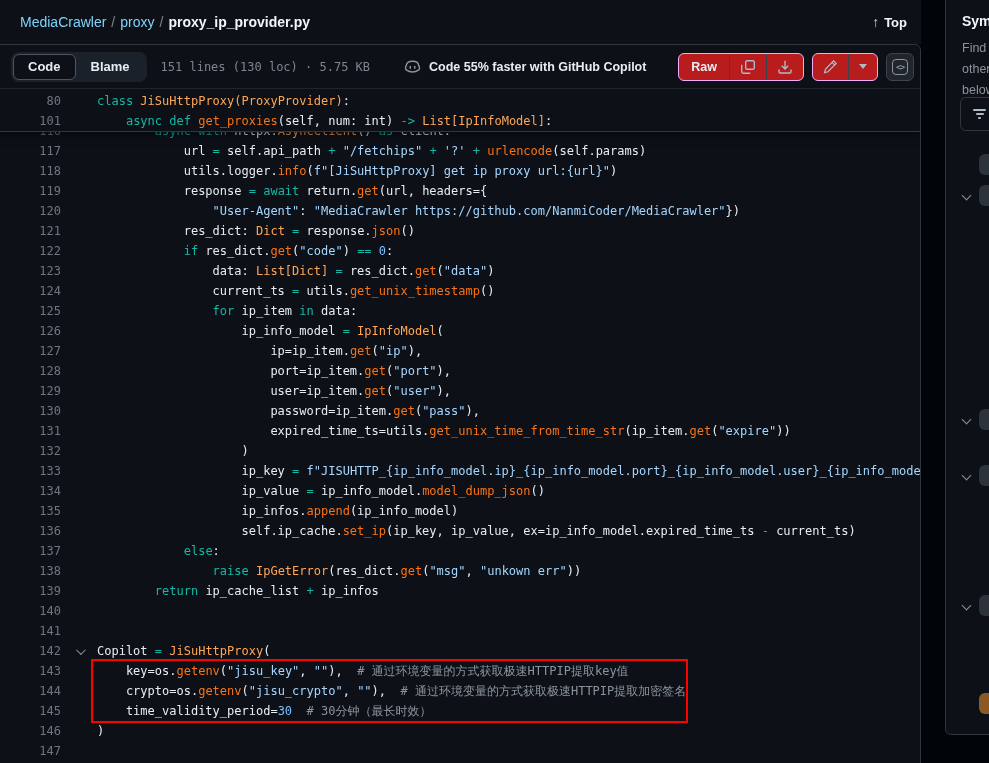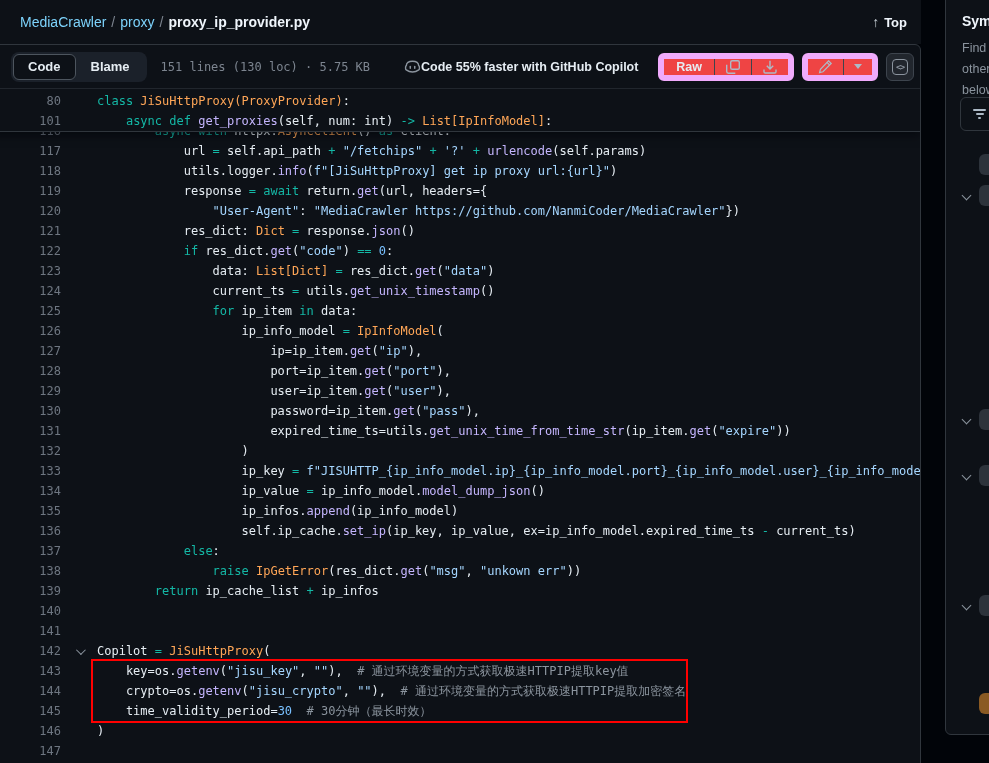--- a/index.html
+++ b/index.html
@@ -42,26 +42,26 @@
   }
   .seg-btn {
     display:flex; align-items:center; padding:0 14px; border-radius:6px;
     font-size:13px; font-weight:600; color:#e6edf3; cursor:pointer; border:1px solid transparent;
   }
   .seg-btn.active { background:#0d1117; border:1px solid #4d555e; }
   .file-meta {
     margin-left:14px; color:#7d8590; font-size:12px; letter-spacing:0;
     font-family:"DejaVu Sans Mono","Liberation Mono",monospace;
   }
-  .copilot-note { margin-left:34px; display:flex; align-items:center; cursor:pointer; }
+  .copilot-note { margin-left:34px; display:flex; align-items:center; gap:8px; cursor:pointer; }
   .copilot-note .txt { font-size:12.5px; font-weight:600; color:#e6edf3; }
   .tb-right { margin-left:auto; display:flex; align-items:center; gap:8px; }
   .btn-group {
-    display:flex; height:28px; border:6px solid #f0abfc; border-radius:6px;
-    background:#ef4444; overflow:hidden;
+    display:flex; height:28px; border:1px solid #f0abfc; border-radius:6px;
+    background:#b91c1c; overflow:hidden;
   }
   .btn-group .gbtn {
     display:flex; align-items:center; justify-content:center;
     padding:0 10px; cursor:pointer; border-left:1px solid #3d444d;
   }
   .btn-group .gbtn:first-child { border-left:none; }
   .gbtn.txt-btn { font-size:12.5px; font-weight:600; color:#e6edf3; padding:0 12px; }
   .icon-btn {
     width:28px; height:28px; border:1px solid #3d444d; border-radius:6px;
     background:#21262d; display:flex; align-items:center; justify-content:center; cursor:pointer;
@@ -88,21 +88,21 @@
     width:7px; height:7px; border-right:1.6px solid #8b949e; border-bottom:1.6px solid #8b949e;
     transform:rotate(45deg) translateY(-2px); cursor:pointer;
   }
   pre.src {
     flex:1; overflow:hidden; white-space:pre; font-size:12px; line-height:20px;
     font-family:"DejaVu Sans Mono","Liberation Mono",monospace; color:#e6edf3;
   }
   .tok-p   { color:#e6edf3; }
   .tok-k   { color:#14b8a6; }
   .tok-s   { color:#a5d6ff; }
-  .tok-fn  { color:#c4b5fd; }
+  .tok-fn  { color:#f97316; }
   .tok-cls { color:#ffa657; }
   .tok-num { color:#79c0ff; }
   .tok-c   { color:#8b949e; }
 
   .sticky-block {
     position:absolute; left:0; right:0; top:0; height:43px; z-index:5;
     background:#0d1117; border-bottom:1px solid #30363d;
     box-shadow:0 4px 8px rgba(1,4,9,0.55);
     padding-top:2px;
   }

